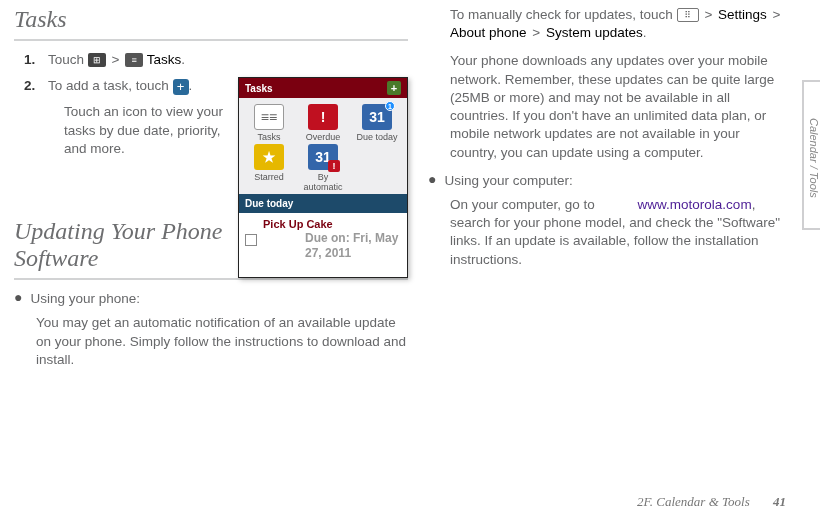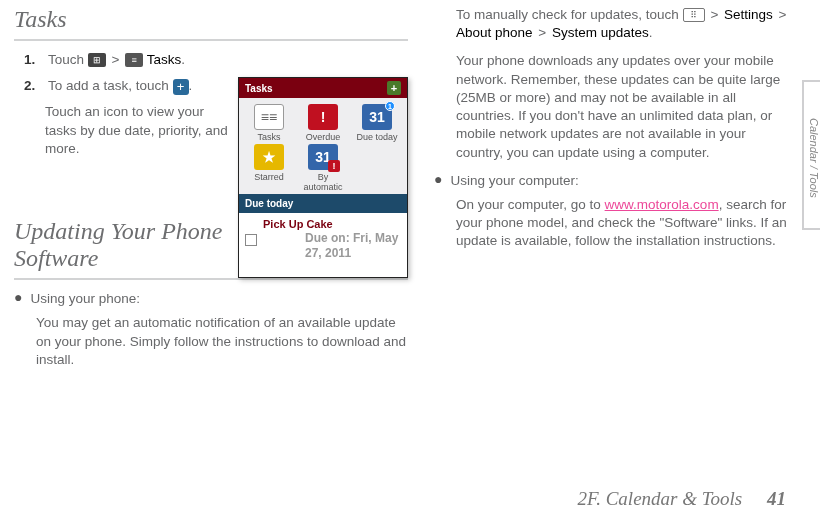--- a/index.html
+++ b/index.html
@@ -8,21 +8,21 @@
     height: 520px;
     background: #fff;
     font-family: Arial, Helvetica, sans-serif;
     color: #67686a;
     position: relative;
     overflow: hidden;
   }
   .page {
     display: flex;
     padding: 6px 30px 0 14px;
-    gap: 26px;
+    gap: 20px;
   }
   .col { flex: 1; }
   .col-left { max-width: 394px; }
   .col-right { max-width: 360px; }
 
   h1.section {
     font-family: Georgia, 'Times New Roman', serif;
     font-style: italic;
     font-weight: normal;
     font-size: 24px;
@@ -145,21 +145,21 @@
     border-radius: 2px;
     font-size: 9px;
     vertical-align: middle;
     line-height: 1;
   }
   .mini-ic.grid { background:#444; }
   .mini-ic.round { border-radius: 3px; background:#2a6a9a; width:16px; height:16px; font-size:13px; }
   .mini-ic.menu { background:#fff; border:1px solid #777; color:#555; width:22px; height:14px; border-radius:2px; }
 
   .gt { font-family: Arial; font-weight: normal; padding: 0 2px; }
-  .link { text-decoration: underline; color: #ec4899; }
+  .link { color: #4c1d95; margin-left: 39px; }
 
   
   .sidetab {
     position: absolute;
     right: 6px;
     top: 80px;
     width: 18px;
     height: 150px;
     border-left: 2px solid #cfcfd1;
     border-top: 2px solid #cfcfd1;
@@ -171,21 +171,21 @@
     color: #888;
     padding-top: 6px;
     background: #fff;
   }
 
   
   .footer {
     position: absolute;
     bottom: 10px;
     right: 40px;
-    font-size: 19px;
+    font-size: 13px;
     font-style: italic;
     color: #777;
     font-family: Georgia, serif;
   }
   .footer .pg { font-weight: bold; margin-left: 20px; font-style: italic; }
 </style>
 </head>
 <body>
 
 <div class="page">
@@ -207,21 +207,21 @@
 
     <div class="left-body">
       <div class="left-text">
         <div class="step">
           <span class="num">2.</span>
           <span class="txt">
             <span>To add a task, touch </span>
             <span class="mini-ic round">+</span><span>.</span>
           </span>
         </div>
-        <div class="para indent" style="margin-left:31px">Touch an icon to view your tasks by due date, priority, and more.</div>
+        <div class="para indent" style="margin-left:50px">Touch an icon to view your tasks by due date, priority, and more.</div>
 
         <h1 class="section" style="margin-top:60px">Updating Your Phone Software</h1>
       </div>
 
       <div class="tasks-app">
         <div class="tasks-header">
           <span>Tasks</span>
           <span class="plus">+</span>
         </div>
         <div class="tasks-grid">

